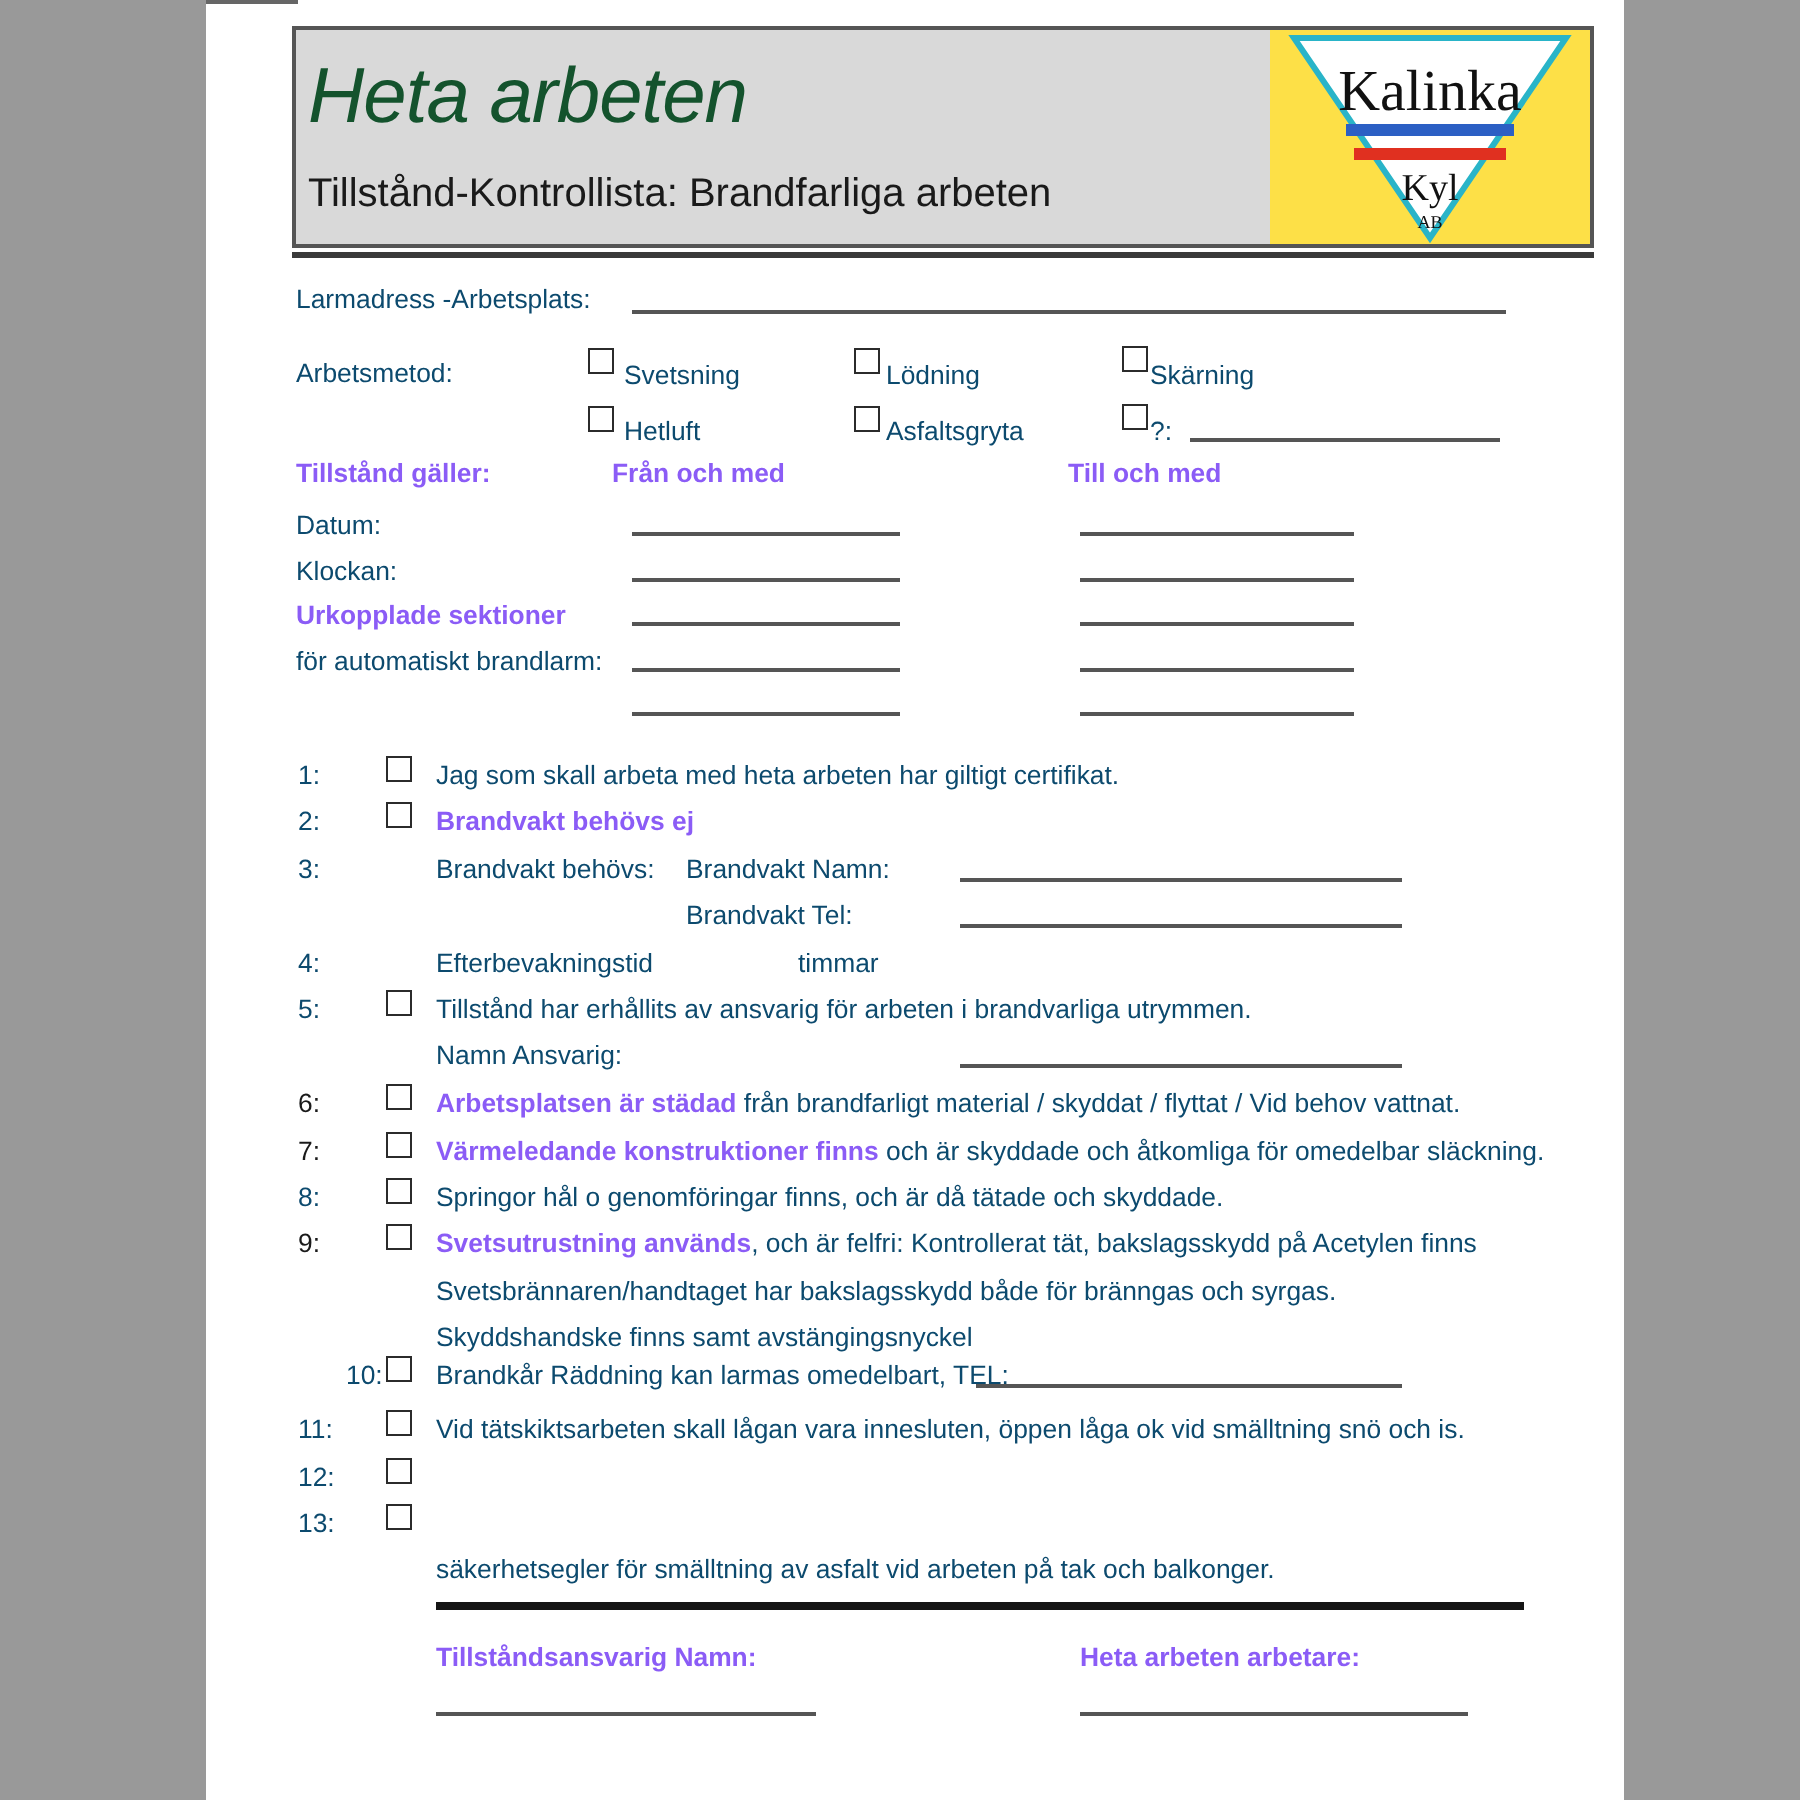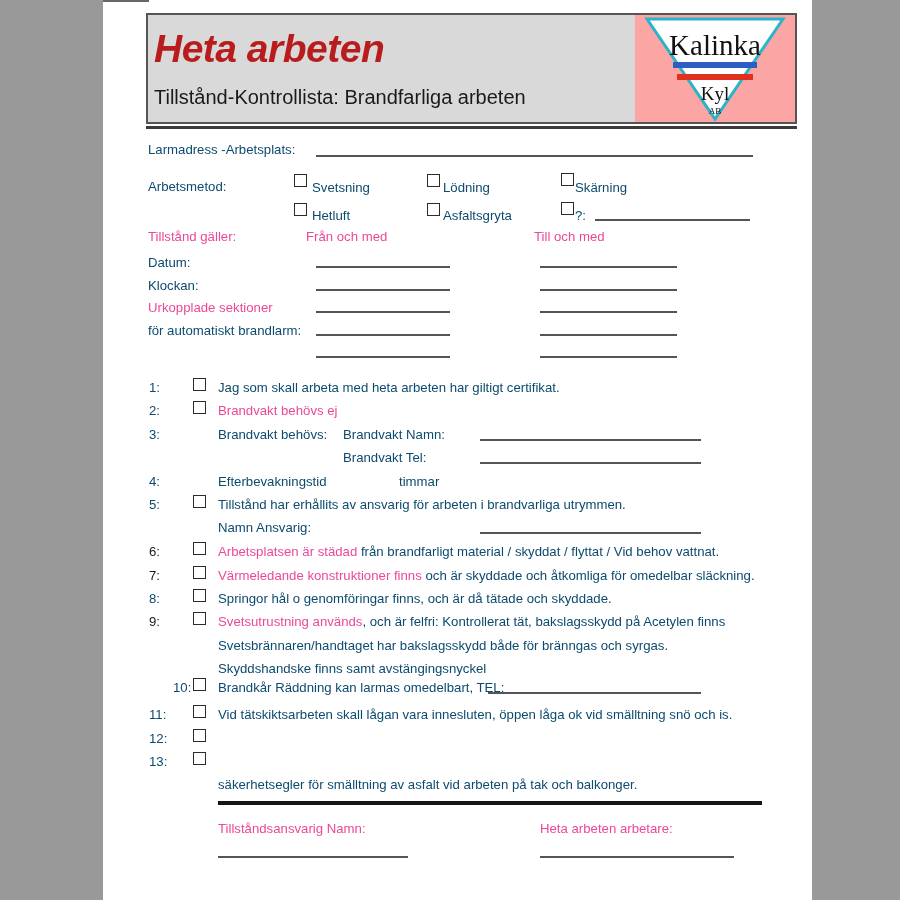--- a/index.html
+++ b/index.html
@@ -39,41 +39,41 @@
     left: 6px;
     top: 0;
     width: 480px;
     height: 100%;
   }
   .title-main {
     position: absolute;
     left: 0;
     top: 12px;
     font-size: 39px;
-    font-weight: bold;
+    font-weight: normal;
     font-style: italic;
-    color: #b91c1c;
+    color: #14532d;
     letter-spacing: -0.5px;
     white-space: nowrap;
   }
   .title-sub {
     position: absolute;
     left: 0;
     top: 71px;
     font-size: 20px;
     color: #1a1a1a;
     white-space: nowrap;
   }
   .logo-box {
     position: absolute;
     right: 0;
     top: 0;
     width: 160px;
     height: 100%;
-    background: #fca5a5;
+    background: #fde047;
     overflow: hidden;
   }
   .logo-svg { display: block; }
 
   .header-rule {
     position: absolute;
     left: 43px;
     top: 126px;
     width: 651px;
     height: 3px;
@@ -81,21 +81,21 @@
   }
 
   
   .t {
     position: absolute;
     font-size: 13.2px;
     color: #1a1a1a;
     white-space: nowrap;
     line-height: 1;
   }
-  .red { color: #ec4899; }
+  .red { color: #8b5cf6; font-weight: bold; }
   .blk { color: #0c4a6e; }
 
   
   .line {
     position: absolute;
     height: 2px;
     background: #555555;
   }
   .line-thin { height: 1.5px; background: #666666; }
   .line-thick {

